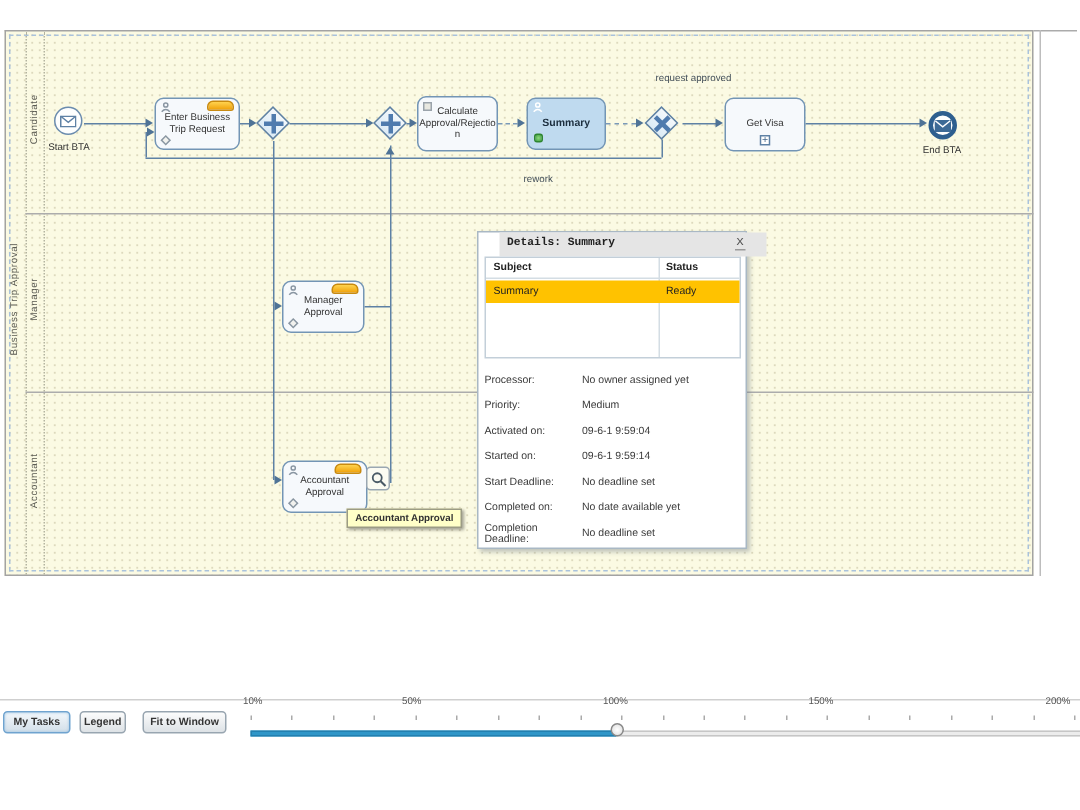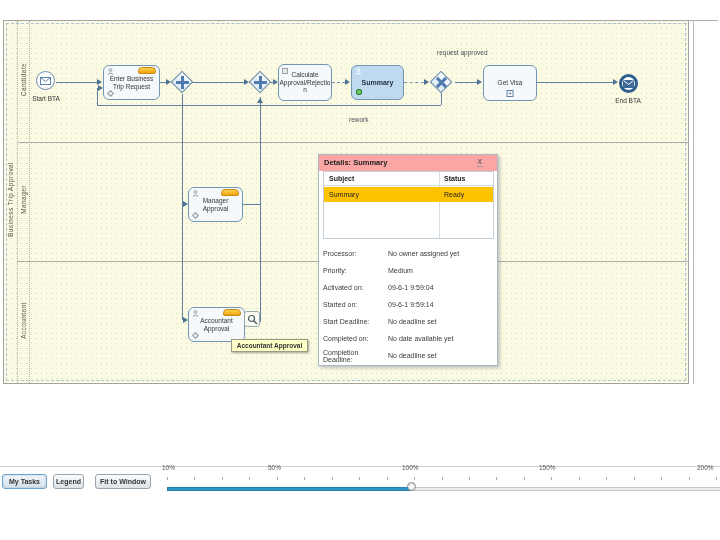--- a/index.html
+++ b/index.html
@@ -64,21 +64,21 @@
   #magnifier { left:244px; top:311px; width:16px; height:16px; border:1px solid #9aa7b2;
                border-radius:3px; background:#fbfbf2; display:flex; align-items:center; justify-content:center; }
   #tooltip { left:231px; top:339px; width:77px; height:13px; background:#ffffc8;
              border:1px solid #9b9b85; box-shadow:1px 1px 2px rgba(0,0,0,.35);
              font-size:6.5px; font-weight:bold; color:#333; display:flex;
              align-items:center; justify-content:center; white-space:nowrap; }
 
   
   #popup { left:318px; top:154px; width:180px; height:212px; background:#fff;
            border:1px solid #a9b8c4; box-shadow:2px 2px 3px rgba(120,130,140,.45); }
-  #popup-header { position:absolute; left:0; top:0; width:100%; height:16px; background:#fca5a5; }
+  #popup-header { position:absolute; left:14px; top:0; width:100%; height:16px; background:#e5e5e5;font-family:Liberation Mono, monospace; }
   #popup-title { position:absolute; left:5px; top:3px; font-size:7.5px; font-weight:bold; color:#222; }
   #popup-close { position:absolute; right:14px; top:1px; font-size:9px; color:#555; cursor:default;
                  border-bottom:1px solid #999; line-height:10px; padding:0 1px; }
   #popup-table { position:absolute; left:4px; top:16px; width:171px; height:68px;
                  border:1px solid #c3cfd9; background:#fff; }
   .tbl-col-div { position:absolute; left:115px; top:0; width:1px; height:100%; background:#d4dde4; }
   .tbl-hrow { position:absolute; left:0; top:0; width:100%; height:14px; border-bottom:1px solid #d4dde4; }
   .tbl-hcell { position:absolute; top:3px; font-size:7px; font-weight:bold; color:#222; }
   .tbl-row-sel { position:absolute; left:0; top:15px; width:100%; height:15px; background:#ffc200; }
   .tbl-cell { position:absolute; top:4px; font-size:7px; color:#222; }

